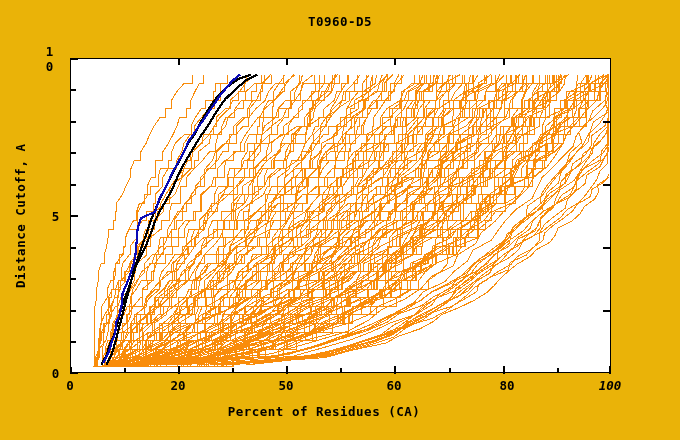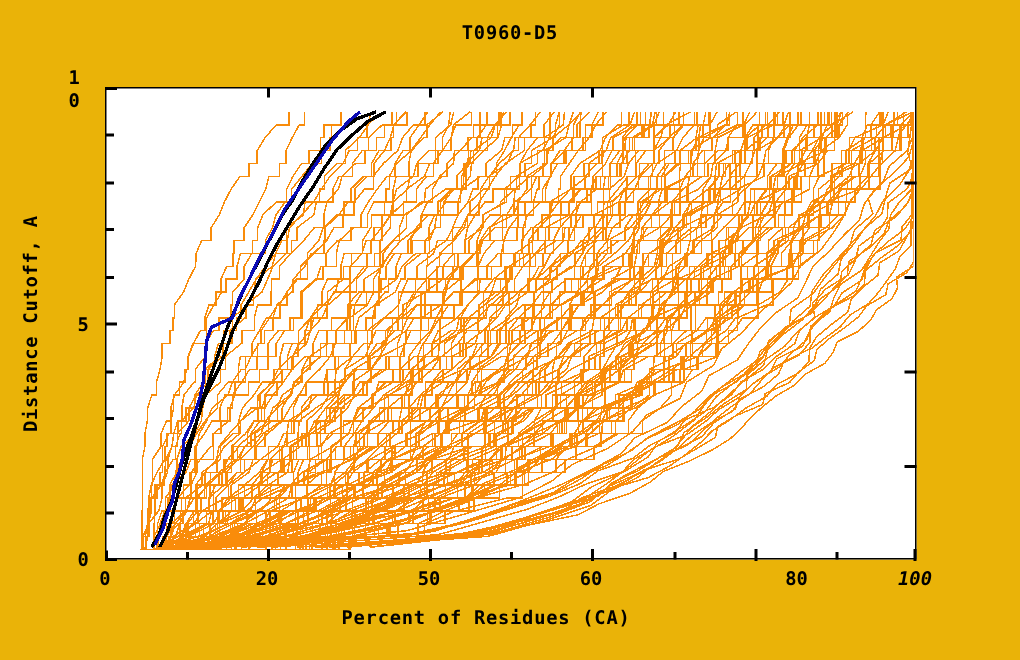--- a/index.html
+++ b/index.html
@@ -233,21 +233,21 @@
 
   <div class="tick ytick" style="left:603px;top:310px;width:8px;"></div>
   <div class="tick ytick" style="left:603px;top:247px;width:8px;"></div>
   <div class="tick ytick" style="left:603px;top:184px;width:8px;"></div>
   <div class="tick ytick" style="left:603px;top:121px;width:8px;"></div>
 
   <div class="xlab" style="left:70px;">0</div>
   <div class="xlab" style="left:178px;">20</div>
   <div class="xlab" style="left:286px;">50</div>
   <div class="xlab" style="left:394px;">60</div>
-  <div class="xlab" style="left:531px;">80</div>
+  <div class="xlab" style="left:507px;">80</div>
   <div class="xlab" style="left:610px;font-style:italic;">100</div>
 
   <div id="ylab-wrap">
     <div class="ylab" style="left:48px;top:373px;">0</div>
     <div class="ylab" style="left:48px;top:216px;">5</div>
     <div class="ylab" style="left:42px;top:59px;">10</div>
   </div>
 
   <div id="y-axis-title">Distance Cutoff, A</div>
   <div id="x-axis-title">Percent of Residues (CA)</div>

